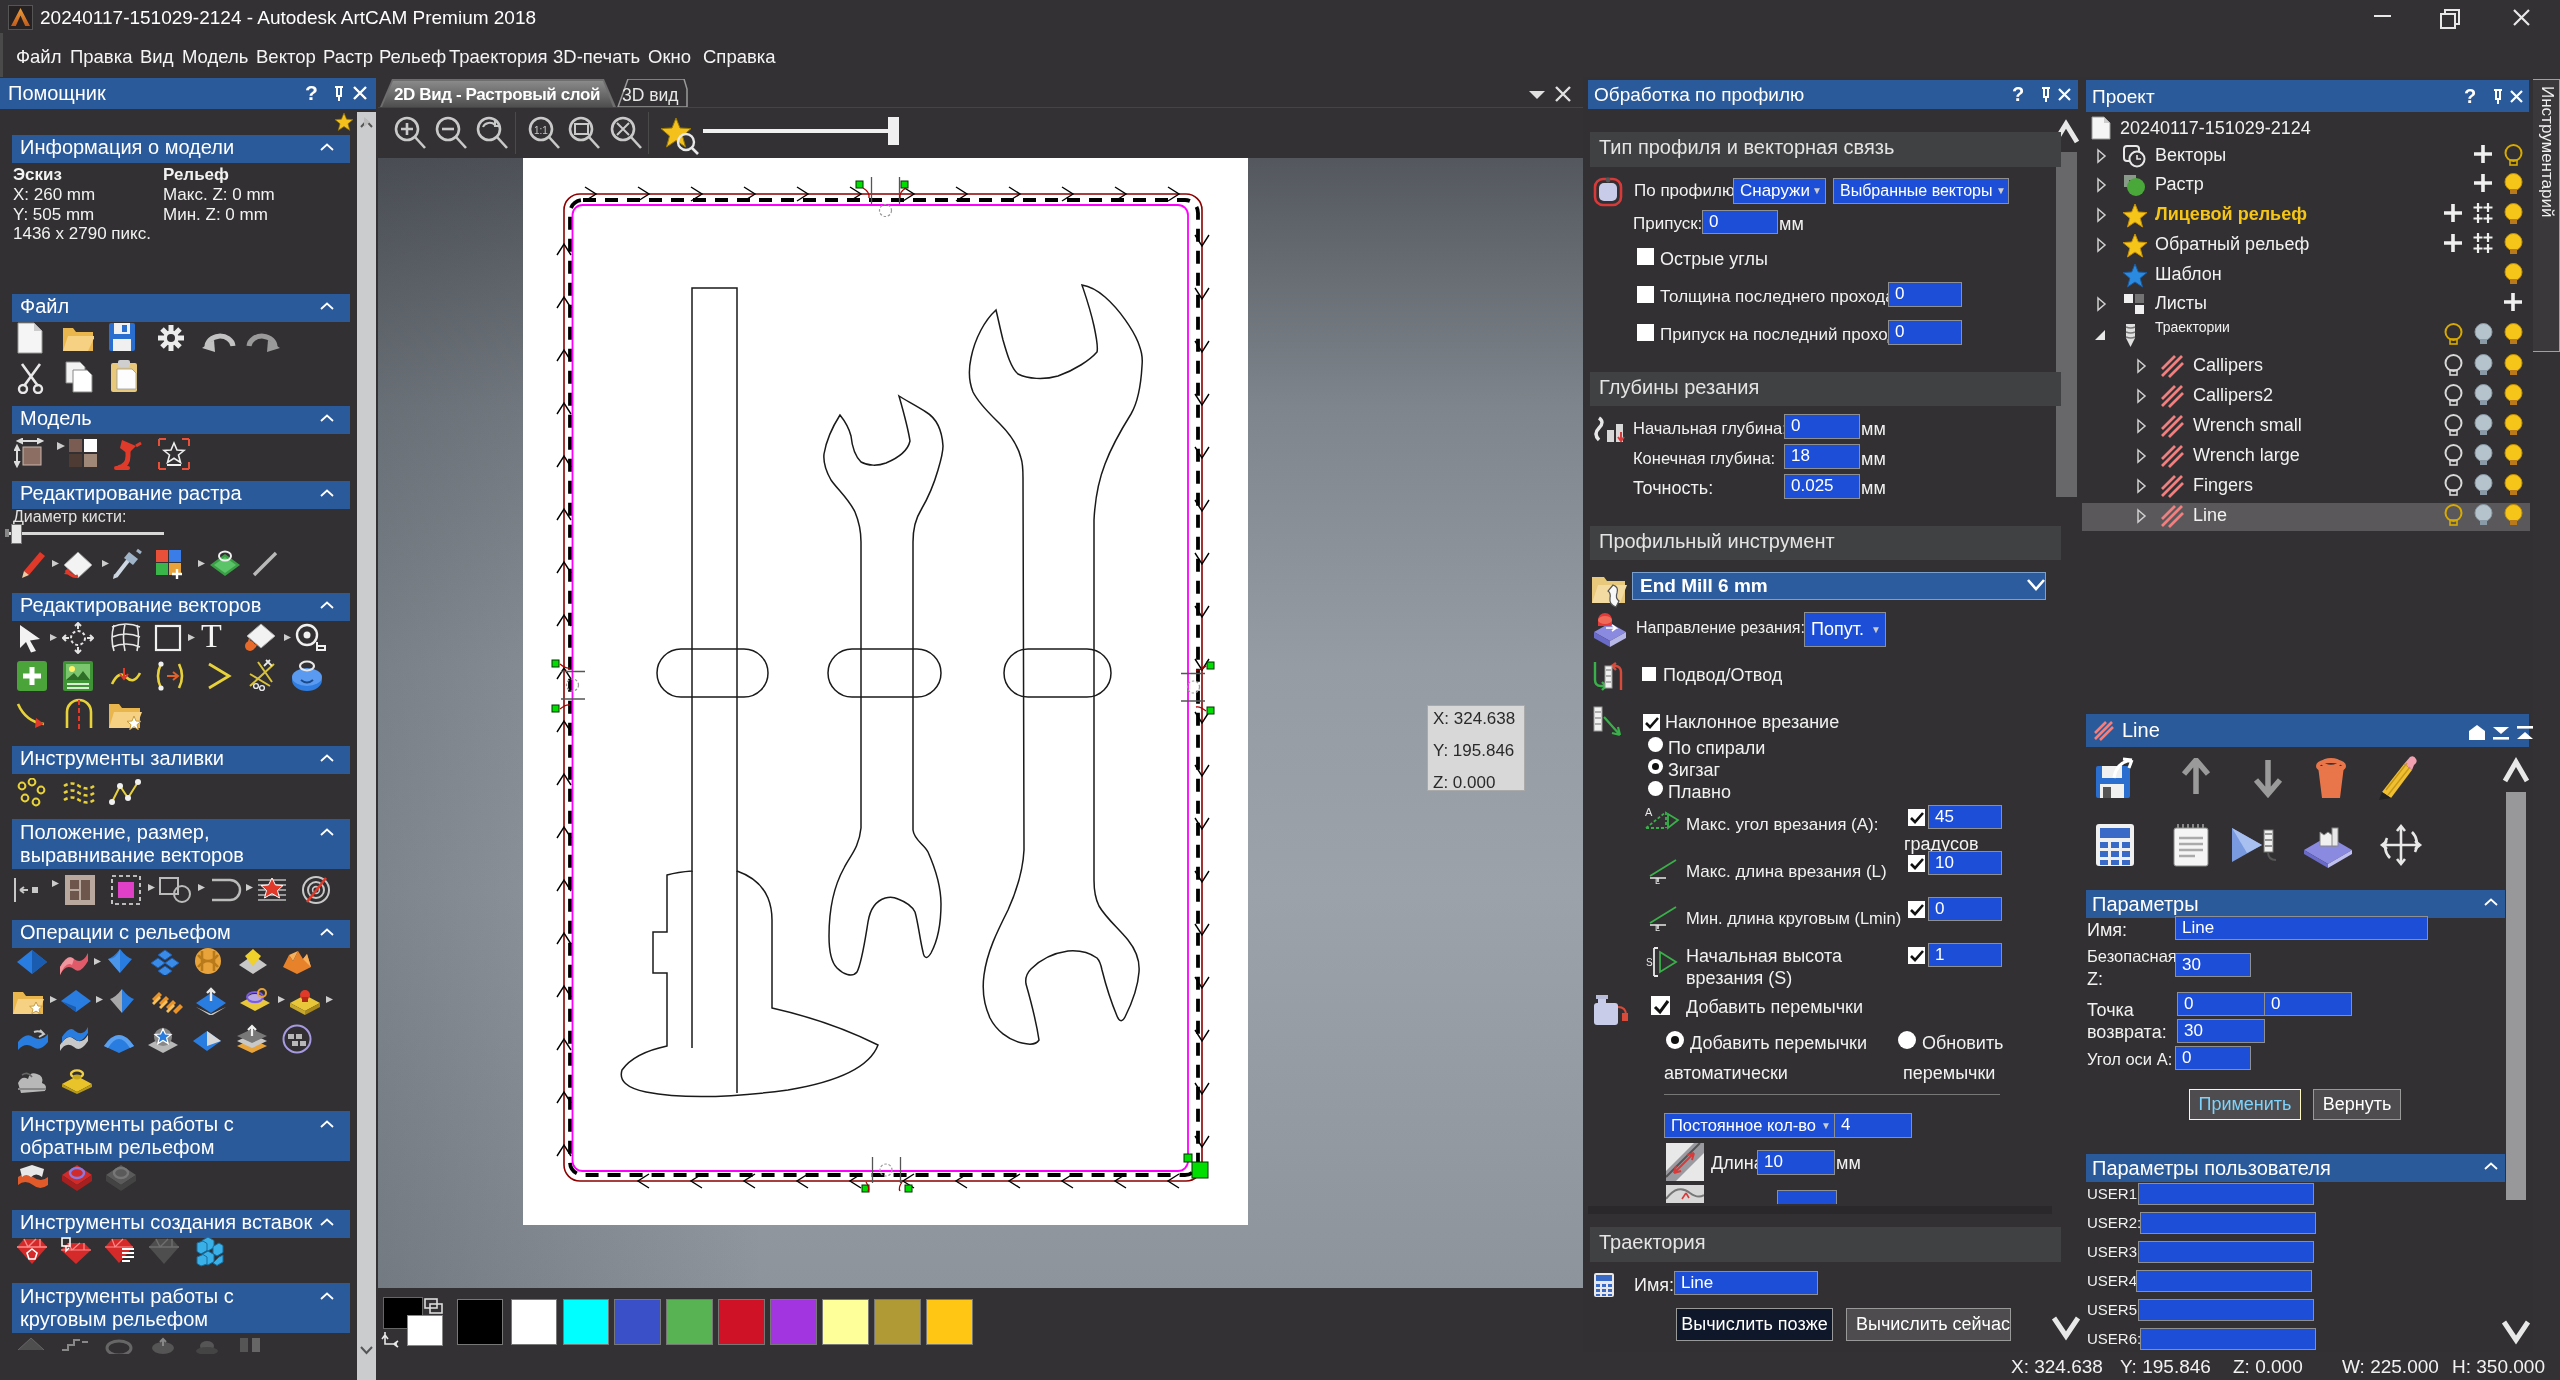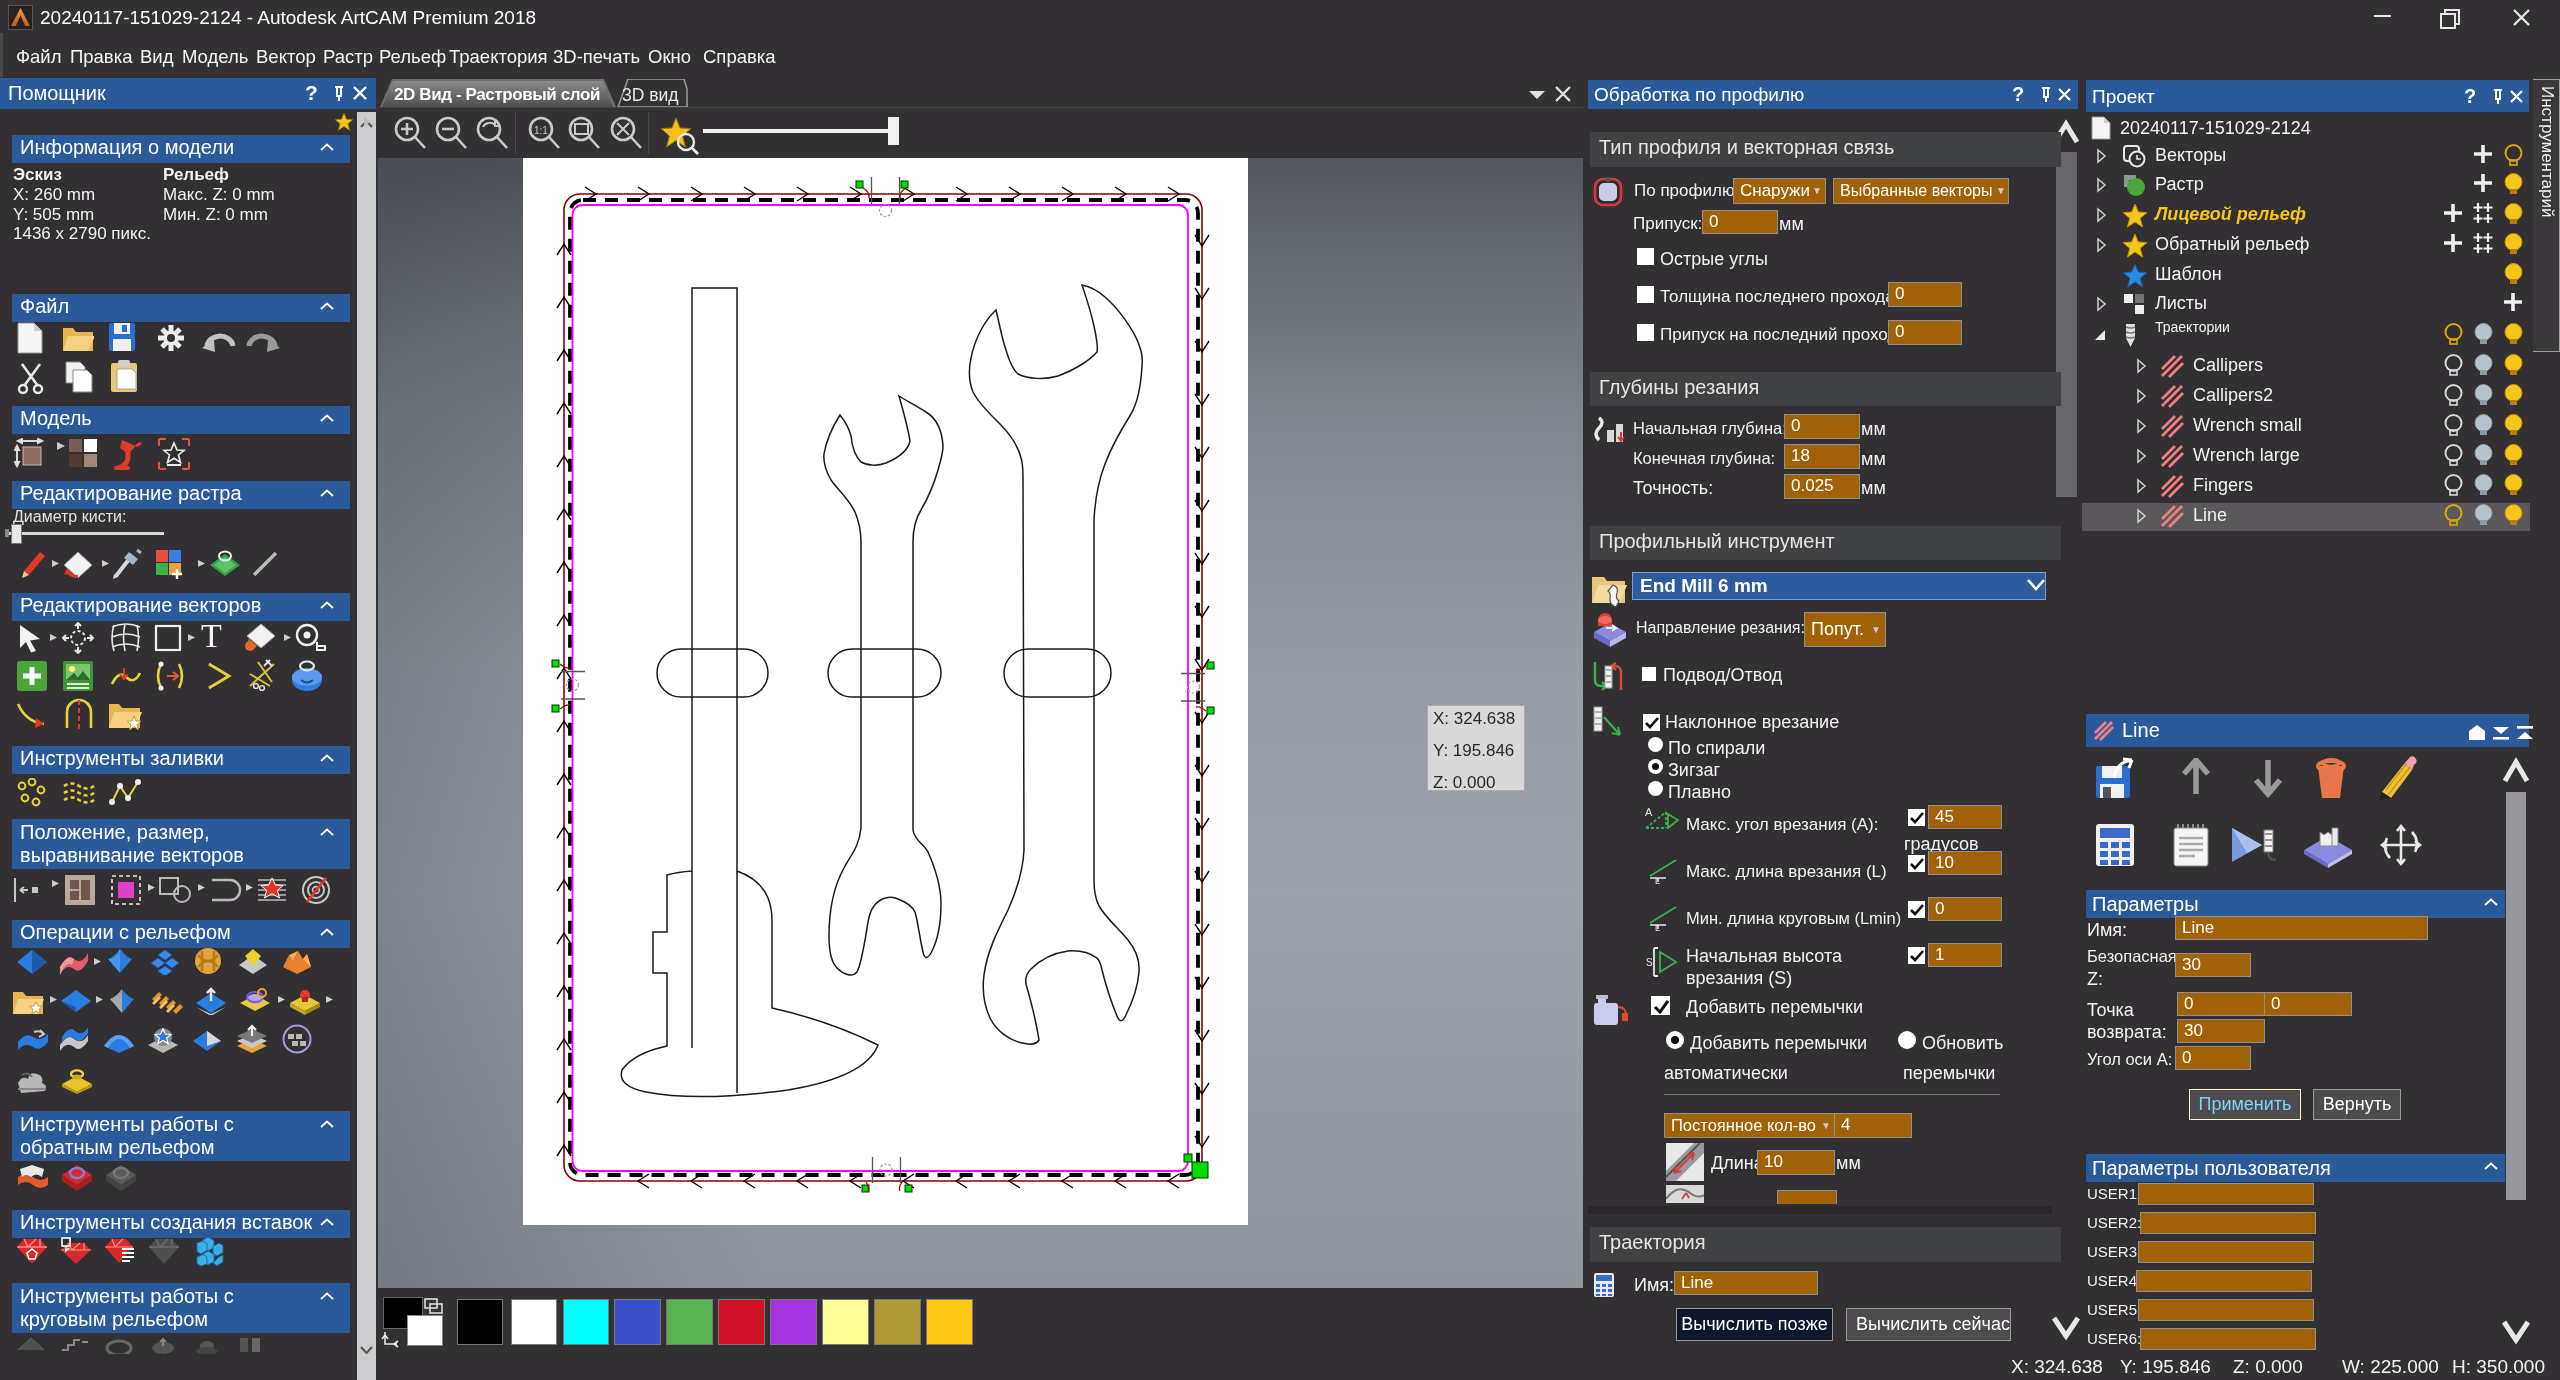--- a/index.html
+++ b/index.html
@@ -1,20 +1,20 @@
 <!DOCTYPE html>
 <html><head>
 <meta charset="utf-8">
 <style>
 html,body{margin:0;padding:0;width:2560px;height:1380px;overflow:hidden;background:#343134;font-family:"Liberation Sans",sans-serif;}
 .abs{position:absolute;}
 .txt{color:#f2f2f2;font-size:17px;white-space:nowrap;}
 .bh{background:#2b5a9b;color:#fff;}
 .chev{position:absolute;width:14px;height:8px;}
-.inp{position:absolute;background:#a16207;border:1px solid #8f8f8f;color:#fff;font-size:17px;line-height:22px;padding-left:6px;white-space:nowrap;}
+.inp{position:absolute;background:#1d4ed8;border:1px solid #8f8f8f;color:#fff;font-size:17px;line-height:22px;padding-left:6px;white-space:nowrap;}
 .cb{position:absolute;width:17px;height:17px;background:#fff;}
 .sect{position:absolute;background:#404142;color:#e4e4e4;font-size:20px;}
 </style>
 </head>
 <body>
 
 <div class="abs" style="left:0;top:0;width:2560px;height:33px;background:#343134;"></div>
 <div class="abs" style="left:8px;top:5px;width:23px;height:23px;background:#262223;border:1px solid #555;">
 <svg width="23" height="23" viewBox="0 0 23 23">
       <defs>
@@ -1071,21 +1071,21 @@
   </svg>
 <svg class="abs" style="left:2472px;top:172px;" width="22" height="22">
     <path d="M11 2 v18 M2 11 h18" stroke="#f0f0f0" stroke-width="3.6"></path>
   </svg>
 <svg class="abs" style="left:2096px;top:207px;" width="12" height="16">
     <path d="M2 2 L9 8 L2 14 Z" fill="none" stroke="#cfcfcf" stroke-width="1.5"></path>
   </svg>
 <svg class="abs" style="left:2122px;top:203px;" width="26" height="25">
     <path d="M13 1 L16.3 9 L25 9.6 L18.2 15.2 L20.5 24 L13 19 L5.5 24 L7.8 15.2 L1 9.6 L9.7 9 Z" fill="#f5c51a" stroke="#c89000"></path>
   </svg>
-<div class="abs" style="left:2155px;top:204px;color:#f5c518;font-weight:bold;font-size:18px;white-space:nowrap;font-style:italic;">Лицевой рельеф</div>
+<div class="abs" style="left:2155px;top:204px;color:#f5c518;font-weight:bold;font-size:18px;white-space:nowrap;">Лицевой рельеф</div>
 <svg class="abs" style="left:2502px;top:202px;" width="23" height="24">
     <circle cx="11.5" cy="10" r="8.5" fill="#f5c51a" stroke="#c89000"></circle>
     <rect x="8" y="17" width="7" height="5" fill="#b87a1a"></rect>
   </svg>
 <svg class="abs" style="left:2472px;top:202px;" width="22" height="22">
     <g stroke="#f0f0f0" stroke-width="2.2">
       <path d="M6 1 v9 M1.5 5.5 h9 M16 1 v9 M11.5 5.5 h9 M6 12 v9 M1.5 16.5 h9 M16 12 v9 M11.5 16.5 h9"></path>
     </g>
   </svg>
 <svg class="abs" style="left:2442px;top:202px;" width="22" height="22">

